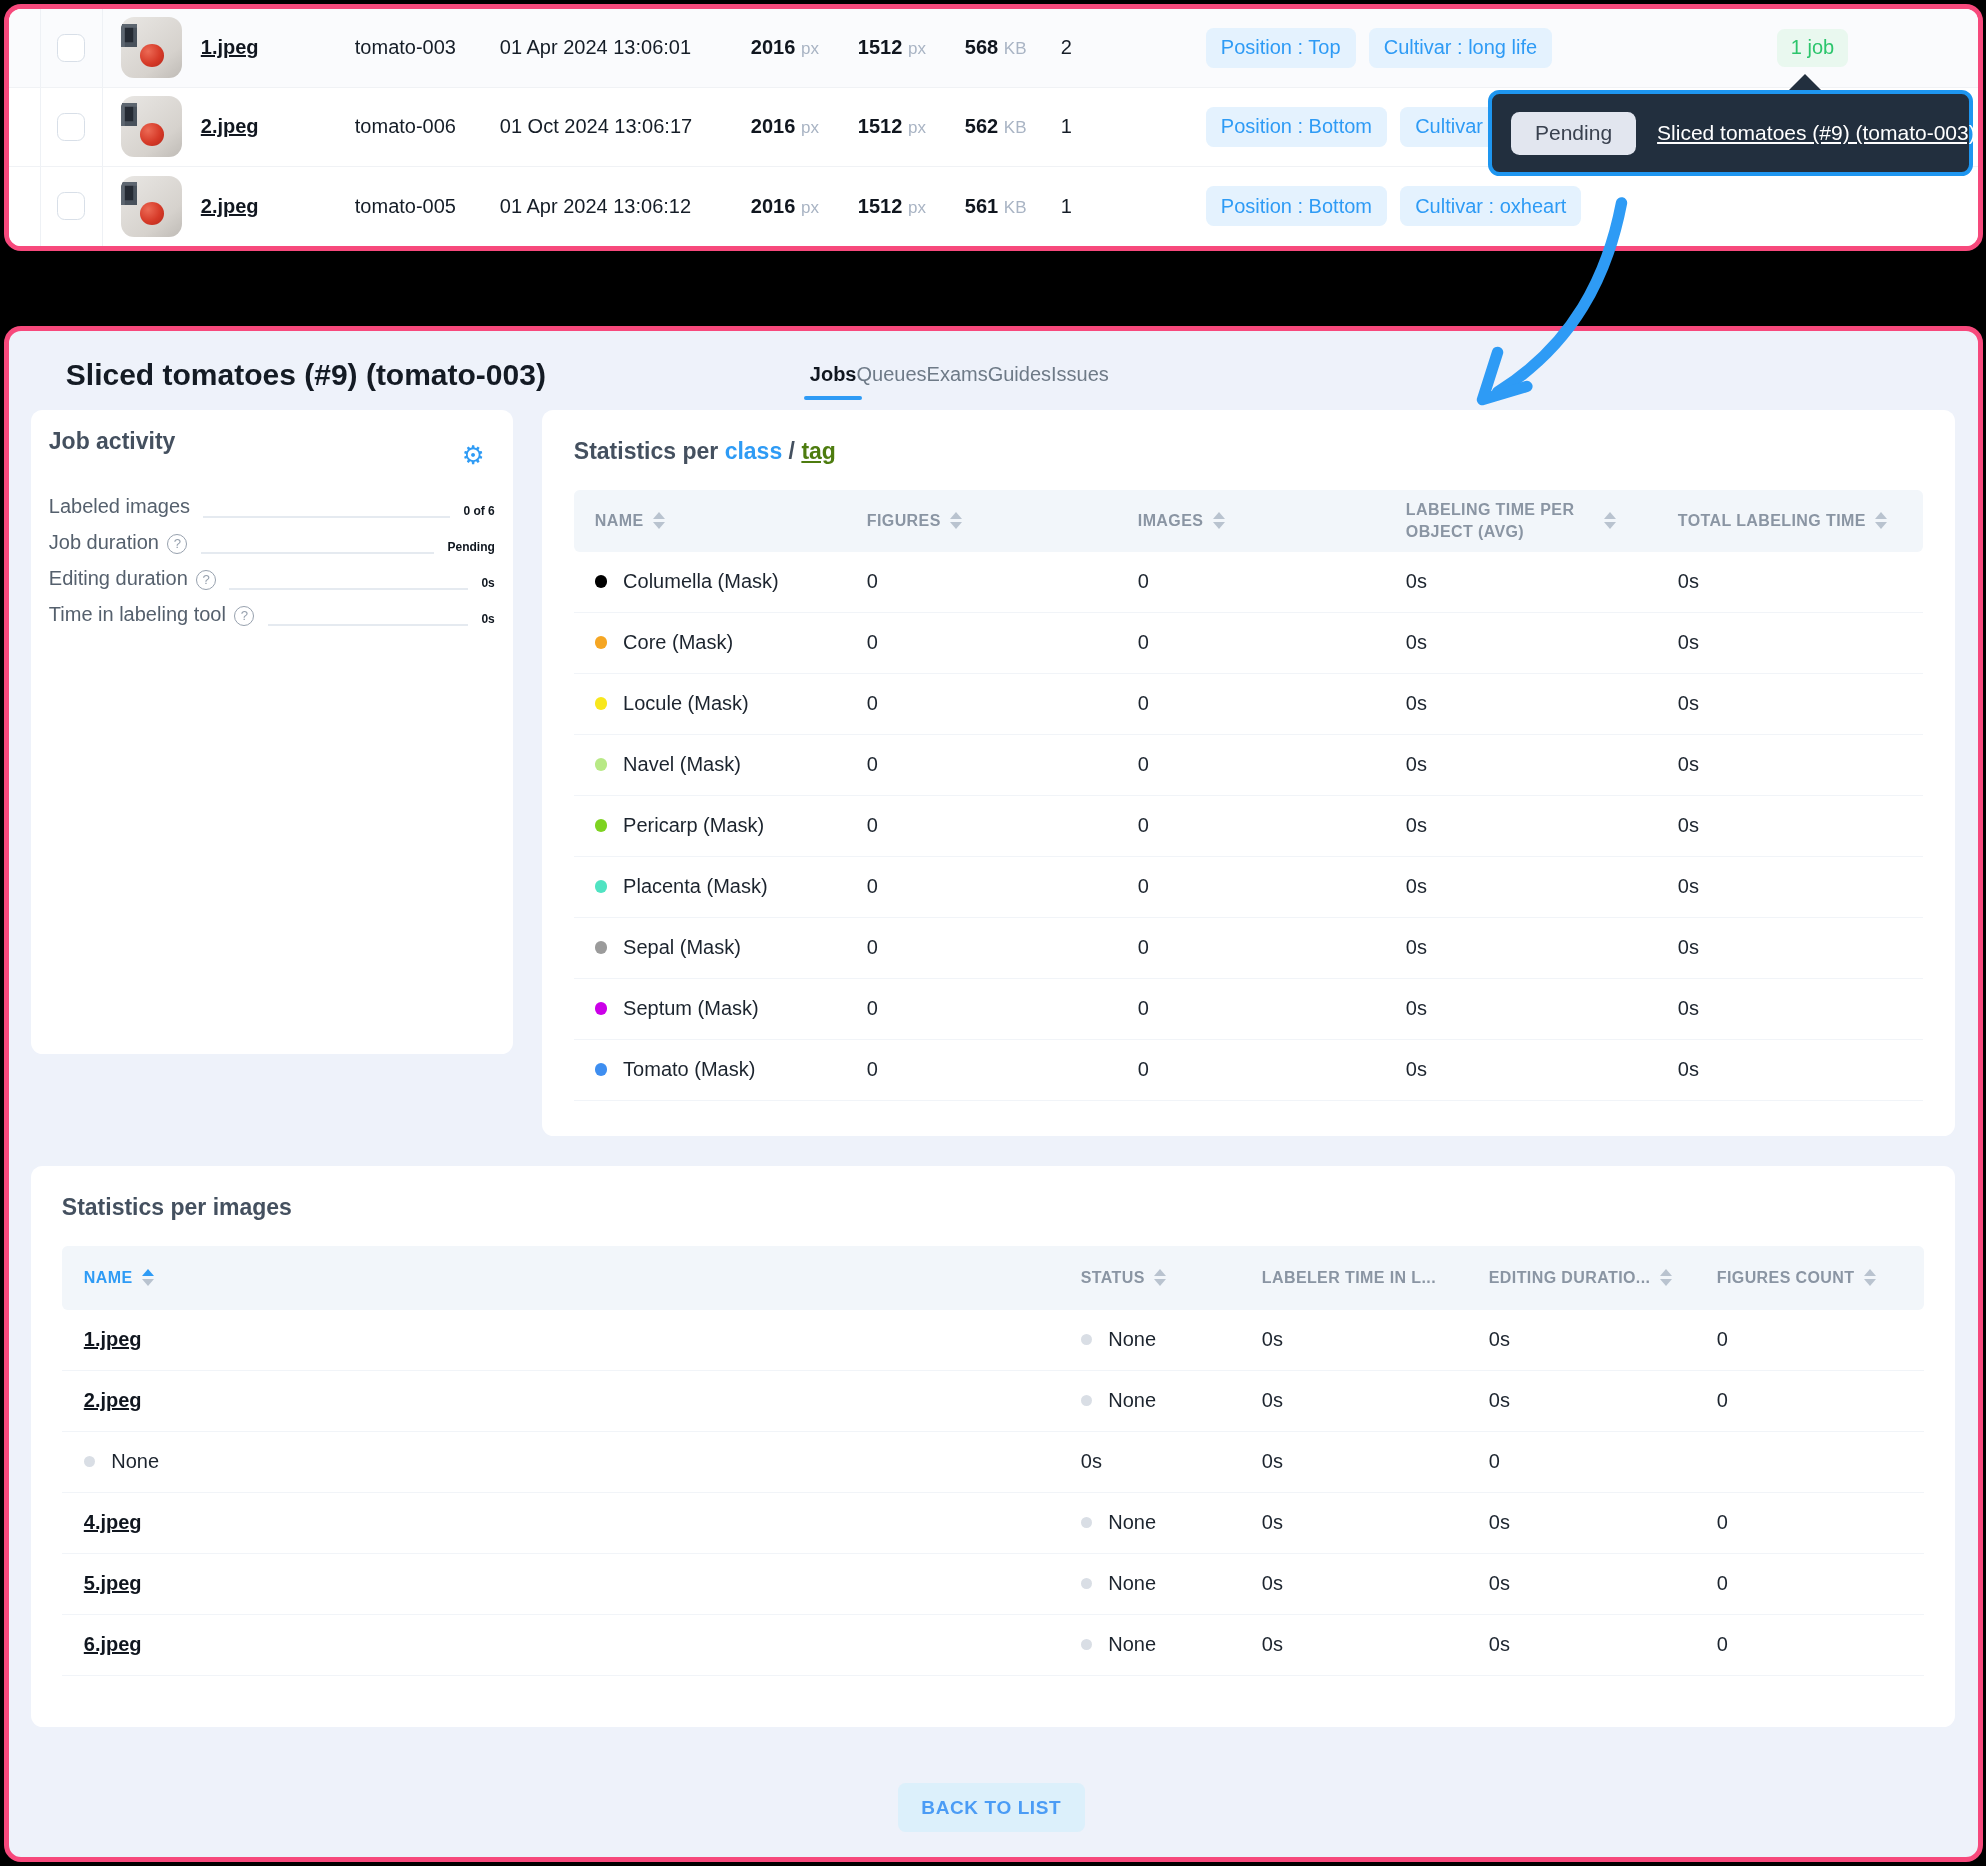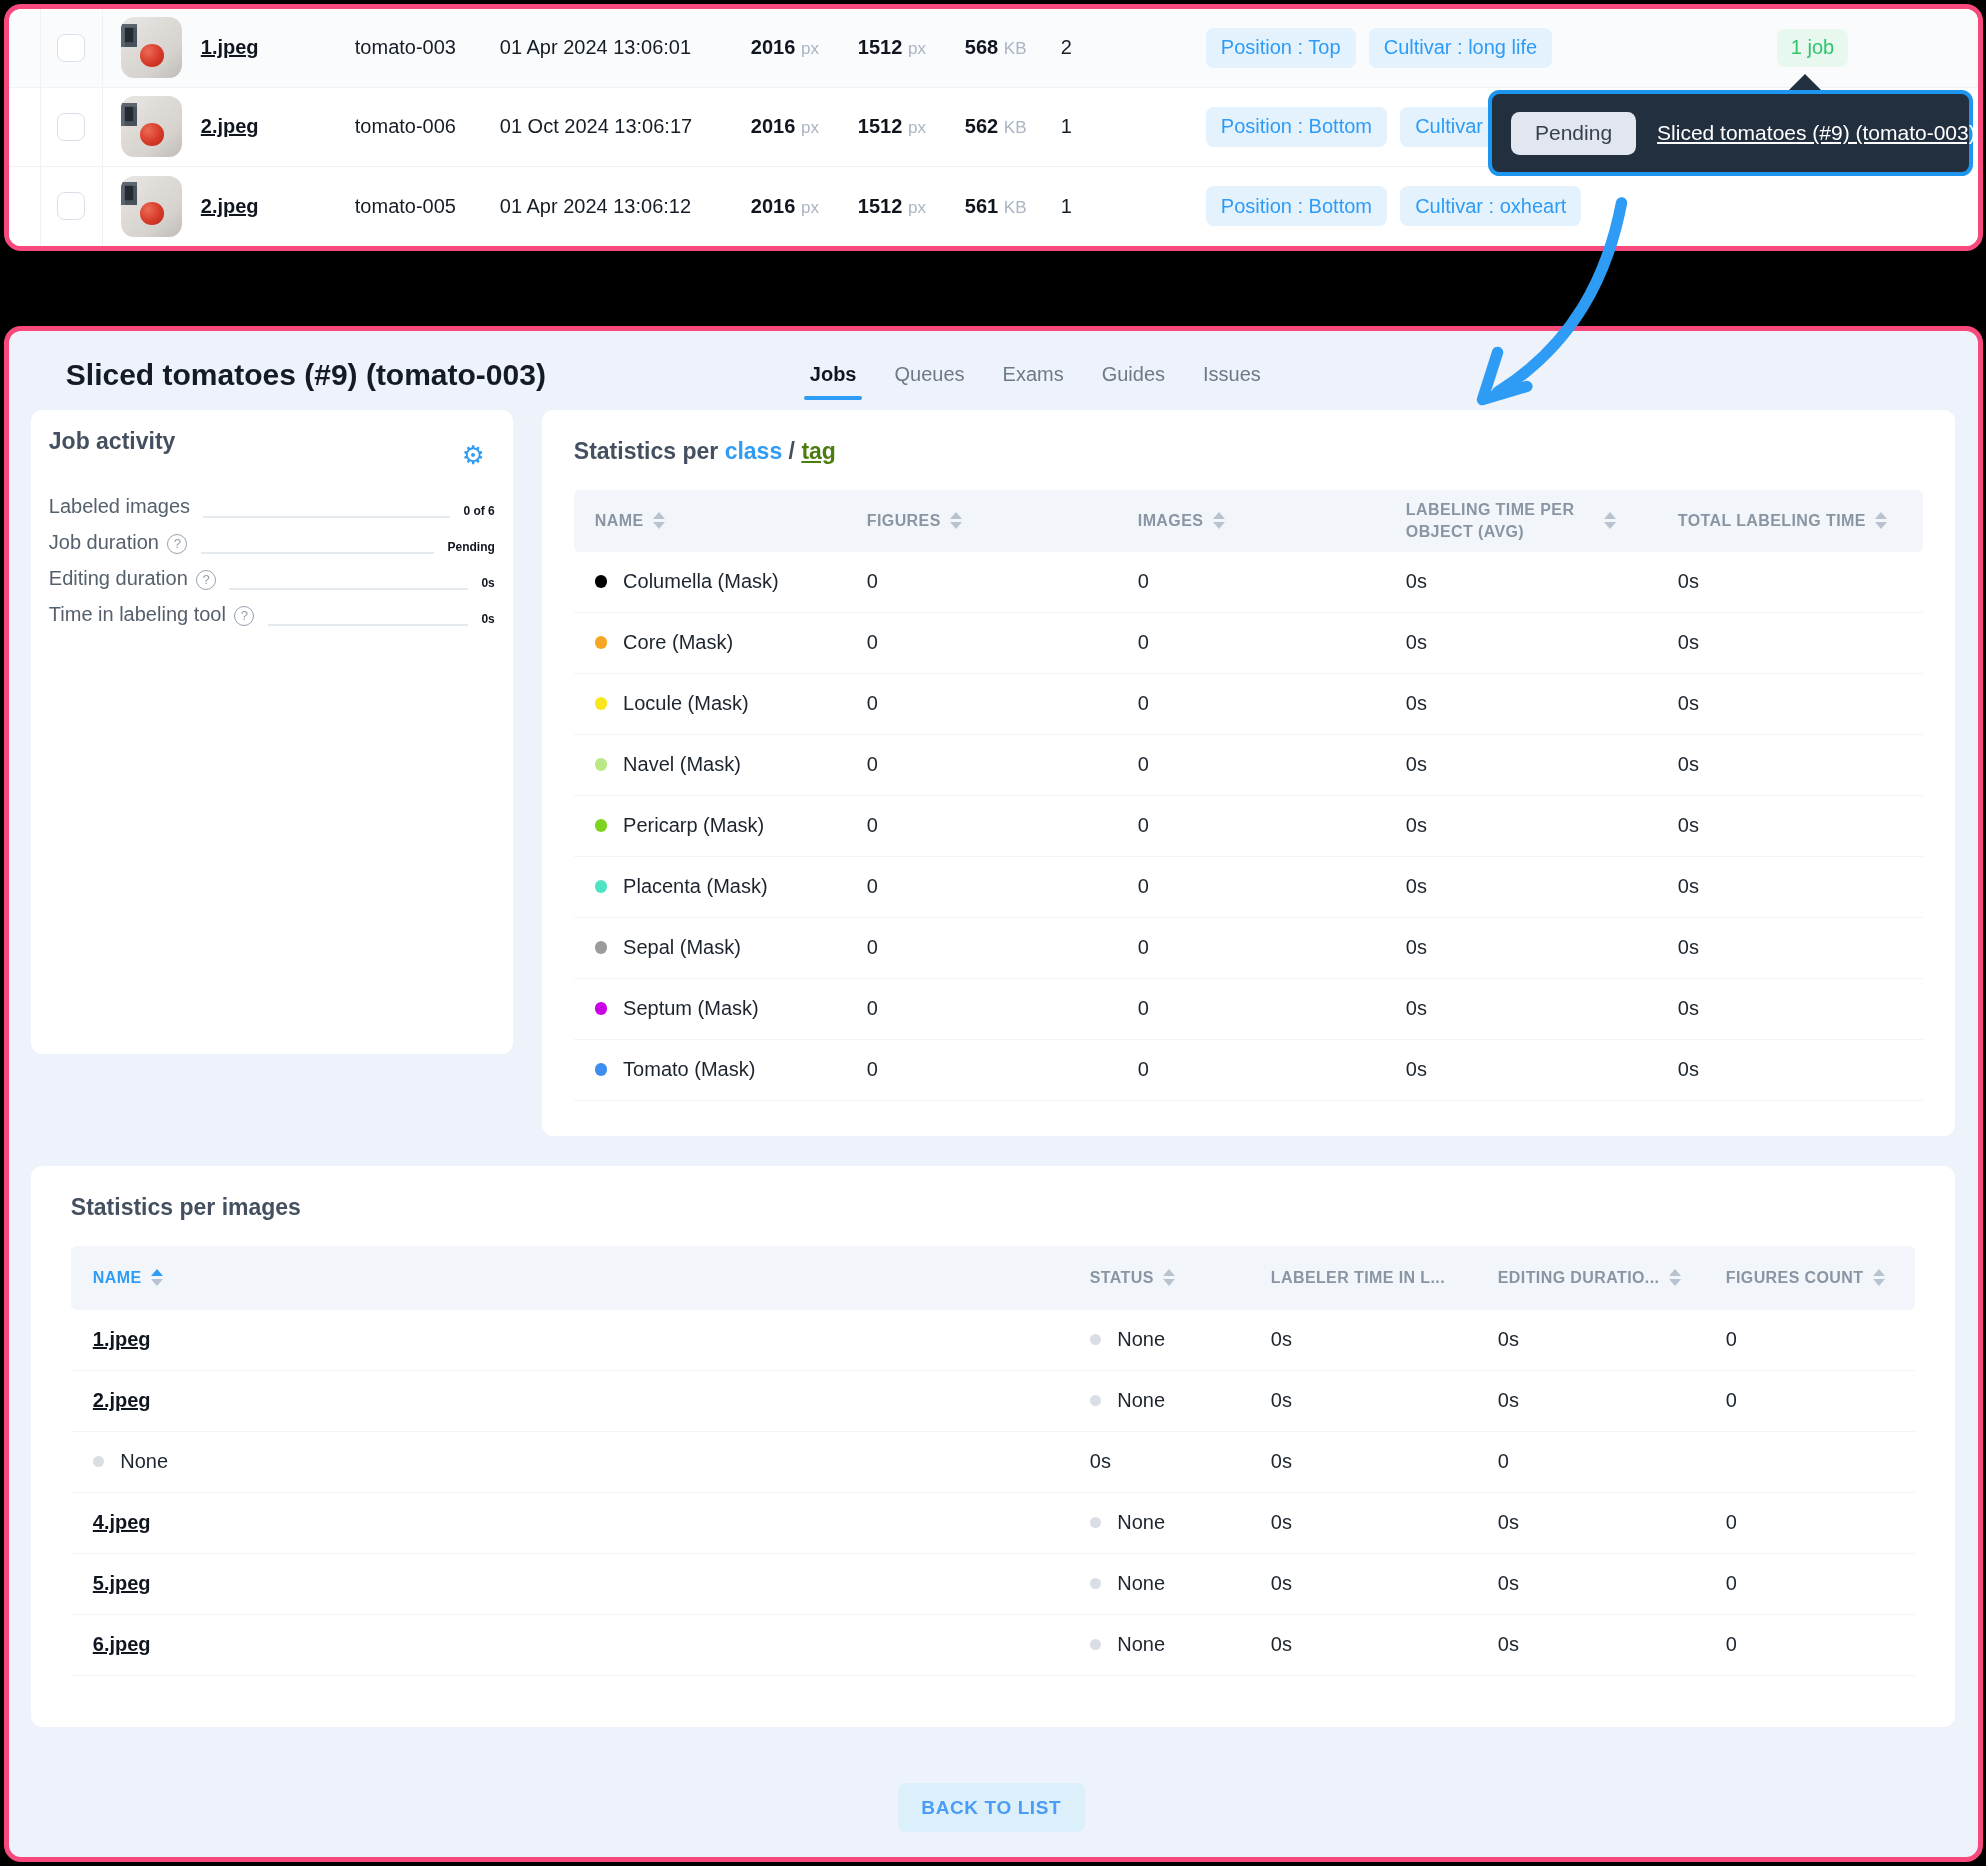--- a/index.html
+++ b/index.html
@@ -44,30 +44,30 @@
   .pendpill { background:#E2E6EF; color:#39414F; font-size:21px; padding:9.5px 24px; border-radius:8.5px; white-space:nowrap; }
   .tiplink { color:#fff; font-size:21px; text-decoration:underline; white-space:nowrap; }
 
   
   .arrow-svg { position:absolute; left:1420px; top:182px; z-index:40; pointer-events:none; }
 
   
   .detail-panel { position:absolute; left:3.8px; top:326px; width:1979px; height:1536px;
     background:#EEF2FA; border:5.7px solid #F7497C; border-radius:17px; }
   .detail-title { position:absolute; left:57px; top:26.5px; font-size:30px; font-weight:bold; color:#141b24; }
-  .tabs { position:absolute; left:801px; top:32px; display:flex; gap:38px; }
+  .tabs { position:absolute; left:801px; top:32px; display:flex; }
   .tab { font-size:20px; color:#6E7A87; cursor:pointer; }
   .tab.active { color:#10161f; font-weight:bold; position:relative; }
   .tab.active::after { content:""; position:absolute; left:-5.7px; right:-5.7px; bottom:-14px; height:3.8px;
     background:#2E9BF5; border-radius:1.9px; }
 
   .card { position:absolute; background:#fff; border-radius:11.4px; }
   .card-activity { left:22px; top:79px; width:482px; height:644px; padding:18px; }
   .card-class   { left:533px; top:79px; width:1413px; height:726px; padding:28px 32px; }
-  .card-images  { left:22px; top:835px; width:1924px; height:561px; padding:28px 40px; }
+  .card-images  { left:22px; top:835px; width:1924px; height:561px; padding:28px 31px; }
 
   .card-title { font-size:23px; font-weight:bold; color:#44505F; }
   .gear { position:absolute; right:28px; top:30px; font-size:25.6px; color:#2E9BF5; cursor:pointer;
     font-family:"DejaVu Sans", sans-serif; }
   .gear::after { content:"\2699\FE0E"; }
 
   .ja-rows { margin-top:26.5px; }
   .ja-row { display:flex; align-items:flex-end; height:36px; }
   .ja-label { font-size:20px; color:#55606D; white-space:nowrap; }
   .help { width:20px; height:20px; border:1.9px solid #97A1AE; border-radius:50%; color:#97A1AE;

